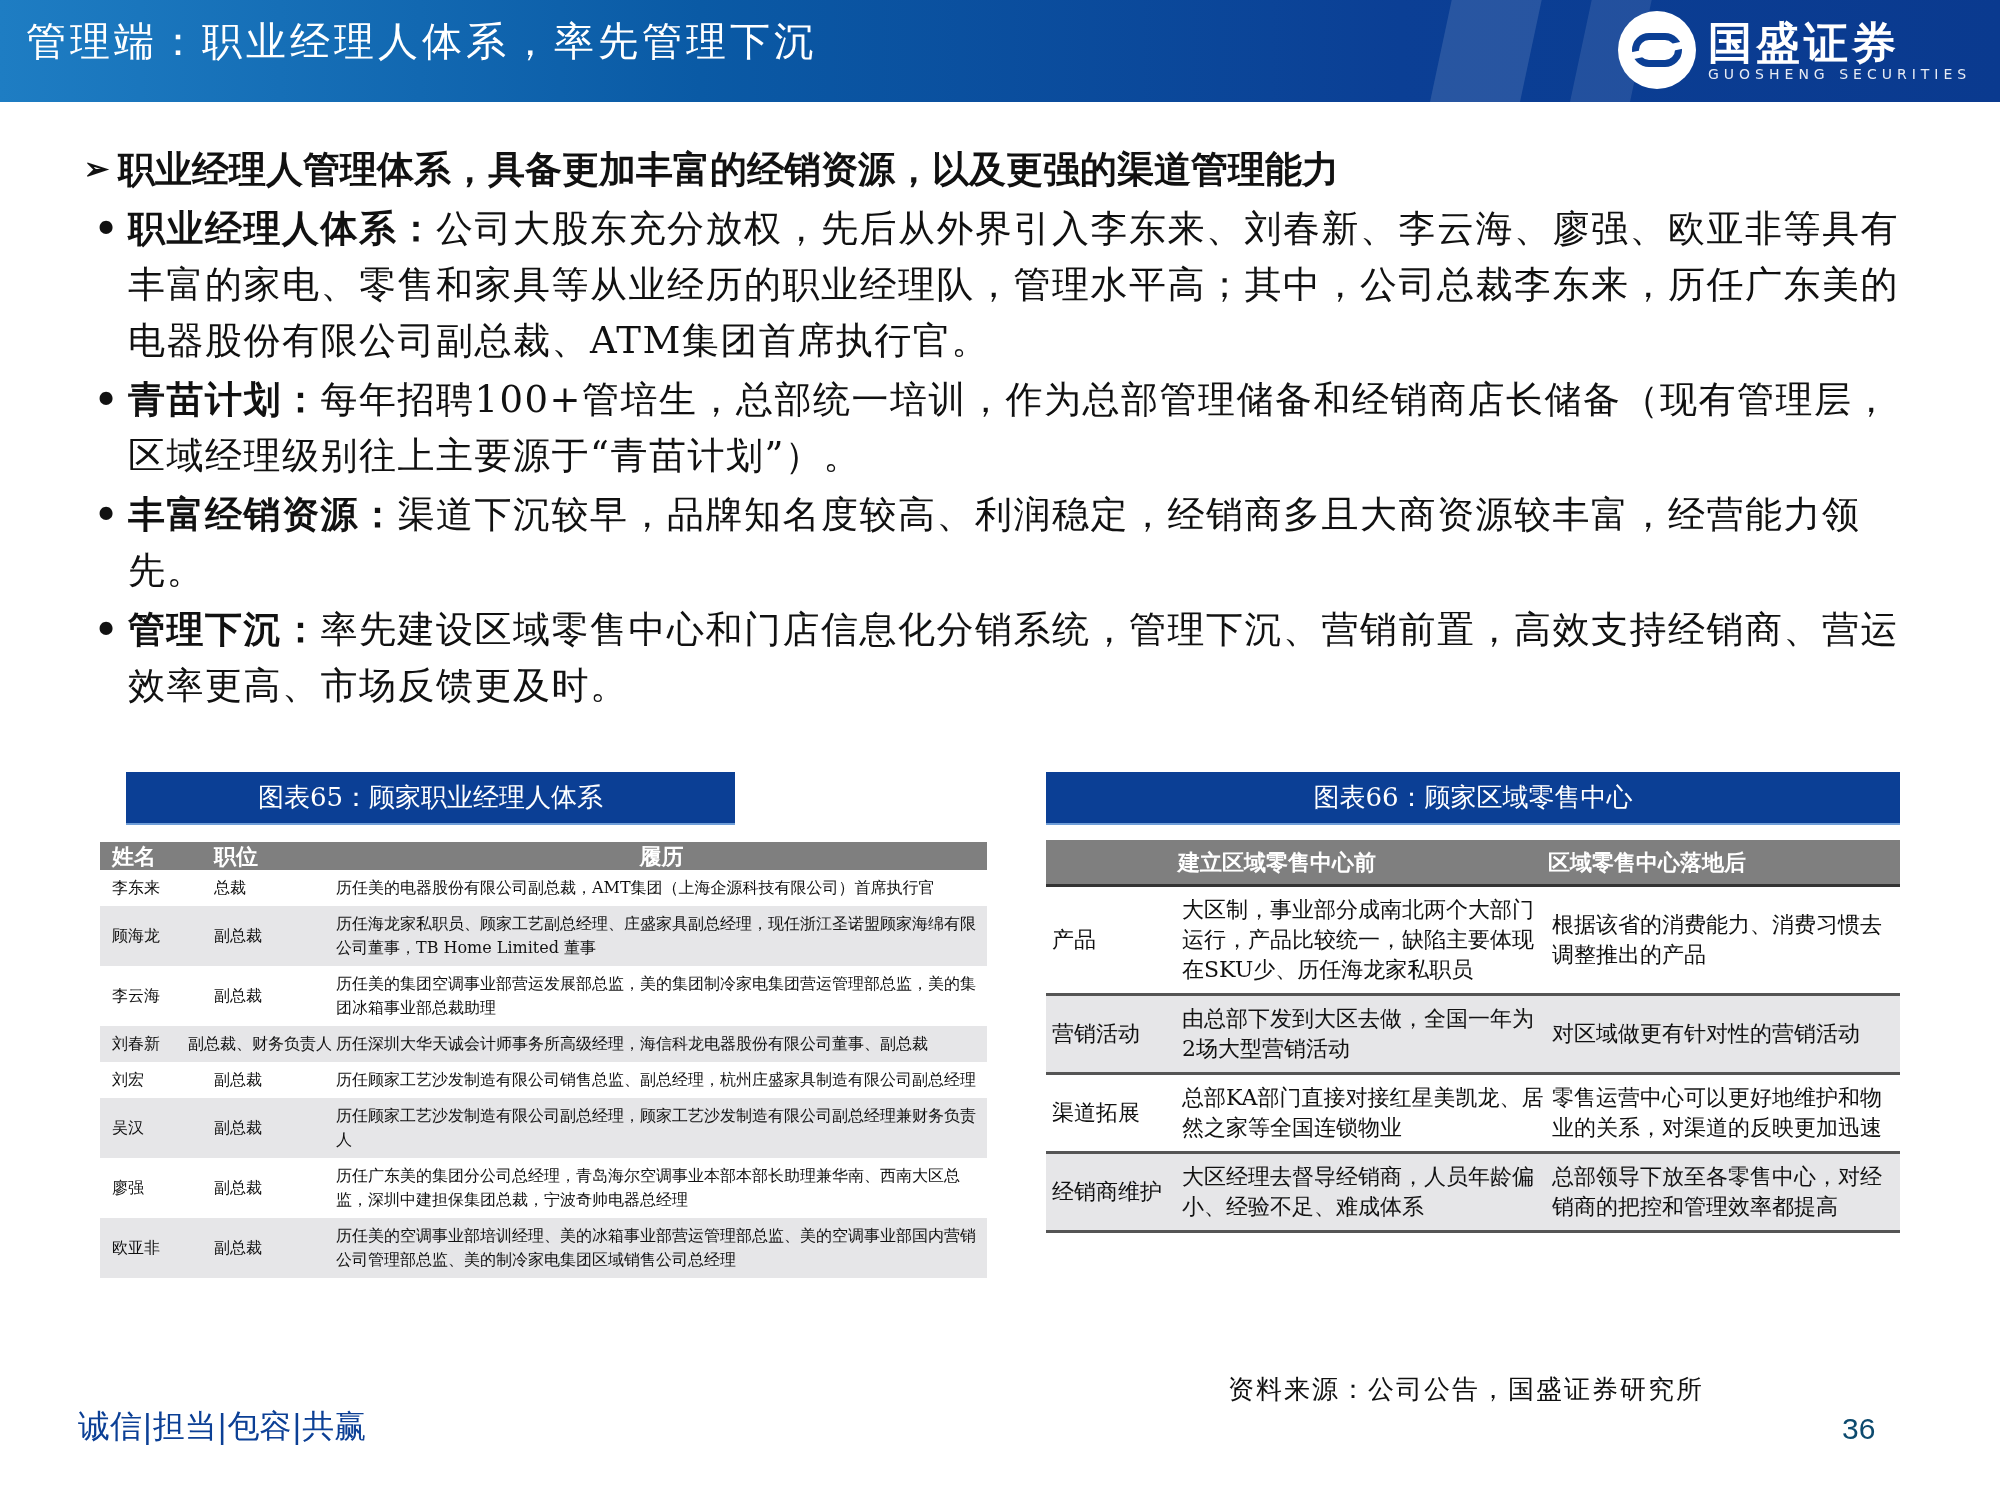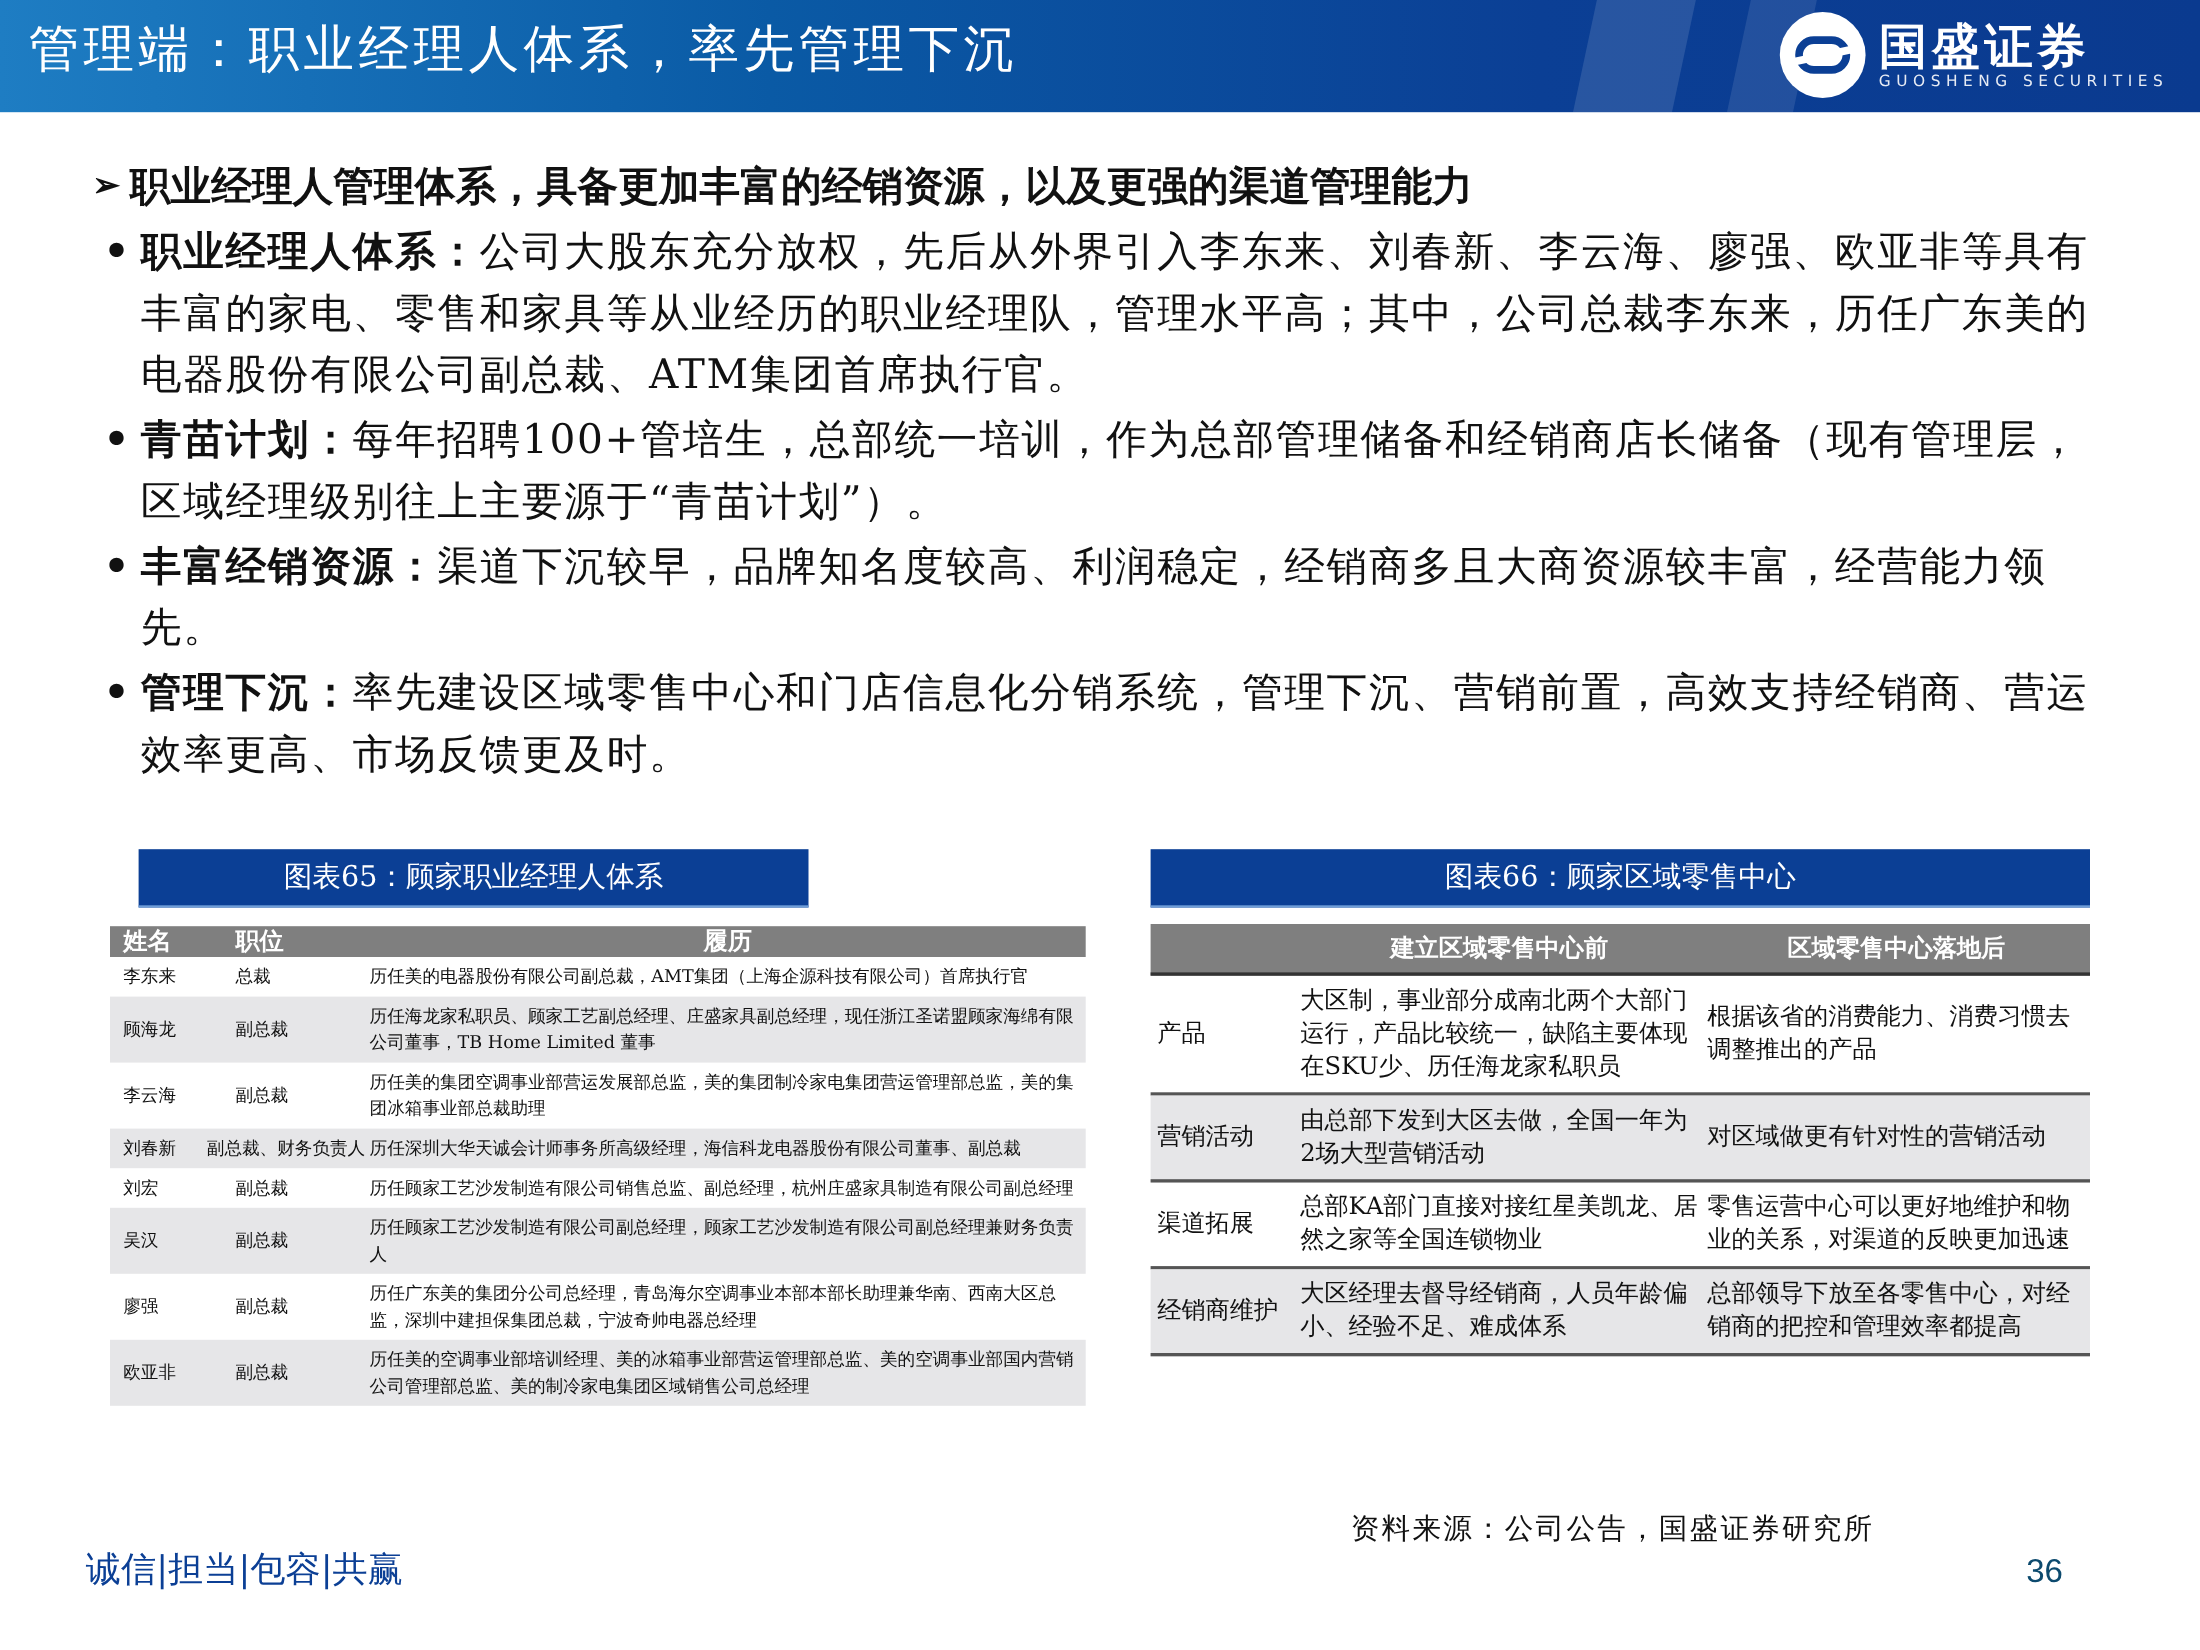--- a/index.html
+++ b/index.html
@@ -10,21 +10,21 @@
     color:#111;
   }
   .header {
     position:absolute; left:0; top:0; width:2000px; height:102px;
     background: linear-gradient(90deg, #1e7dc3 0%, #0a5aa5 35%, #0b3f95 70%, #0a3a8f 100%);
     overflow:hidden;
   }
   .header .deco1 { position:absolute; left:1440px; top:-20px; width:90px; height:150px; background:rgba(255,255,255,0.12); transform:skewX(-12deg); }
   .header .deco2 { position:absolute; left:1580px; top:-20px; width:60px; height:150px; background:rgba(255,255,255,0.10); transform:skewX(-12deg); }
   .header-title {
-    position:absolute; left:26px; top:14px; font-size:46px; color:#fff;
+    position:absolute; left:26px; top:14px; font-size:40px; color:#fff;
     font-family: "DejaVu Serif", "Liberation Serif", serif; letter-spacing:4px; font-weight:normal;
   }
   .logo { position:absolute; left:1618px; top:10px; height:80px; display:flex; align-items:center; }
   .logo-mark {
     width:78px; height:78px; border-radius:50%; background:#fff; position:relative;
   }
   .logo-mark .s {
     position:absolute; left:14px; top:22px; width:50px; height:34px;
     border:7px solid #0b3f95; border-radius:18px; box-sizing:border-box;
   }
@@ -56,21 +56,21 @@
   .t65 .hdr .c3 { text-align:center; padding:0; }
   .t65 .hdr .c2 { padding-left:30px; }
 
   .t66 { position:absolute; left:1046px; top:840px; width:854px; font-family:"DejaVu Serif","Liberation Serif",serif; }
   .t66 .hdr { display:flex; background:#7f7f7f; color:#fff; height:44px; line-height:44px; font-size:22px; font-weight:bold; border-bottom:3px solid #333; }
   .t66 .row { display:flex; align-items:center; font-size:22px; line-height:30px; border-bottom:3px solid #555; }
   .t66 .row.alt { background:#e6e6e8; }
   .t66 .c1 { width:132px; flex:none; padding:0 6px; box-sizing:border-box; }
   .t66 .c2 { width:370px; flex:none; padding:8px 4px; box-sizing:border-box; }
   .t66 .c3 { flex:1; padding:8px 4px; }
-  .t66 .hdr .c2, .t66 .hdr .c3 { text-align:center; padding:0; }
+  .t66 .hdr .c2, .t66 .hdr .c3 { text-align:left; padding:0; }
 
   .source { position:absolute; left:1228px; top:1372px; font-size:26px; font-family:"DejaVu Serif","Liberation Serif",serif; letter-spacing:2px; }
   .motto { position:absolute; left:78px; top:1405px; font-size:32px; color:#0b3f95; font-family:"DejaVu Serif","Liberation Serif",serif; }
   .pagenum { position:absolute; left:1842px; top:1412px; font-size:30px; color:#0c4a6e; font-family:"Liberation Sans", sans-serif; }
 </style>
 </head>
 <body>
 
 <div class="header">
   <div class="deco1"></div>

